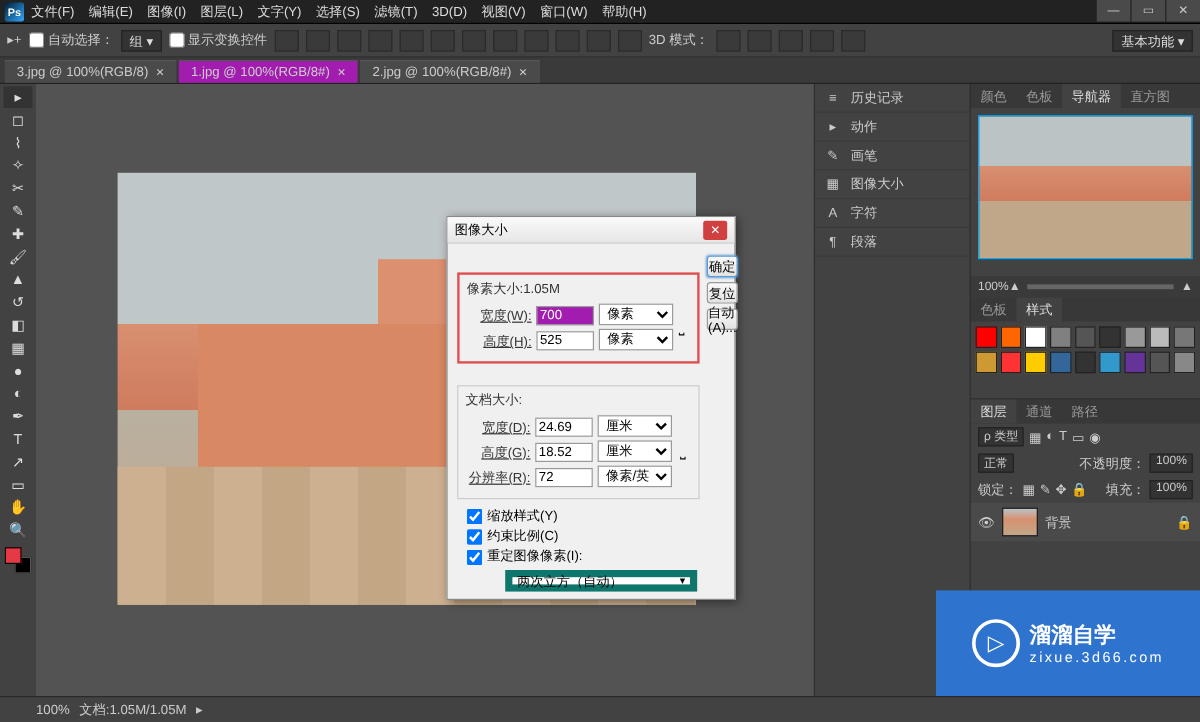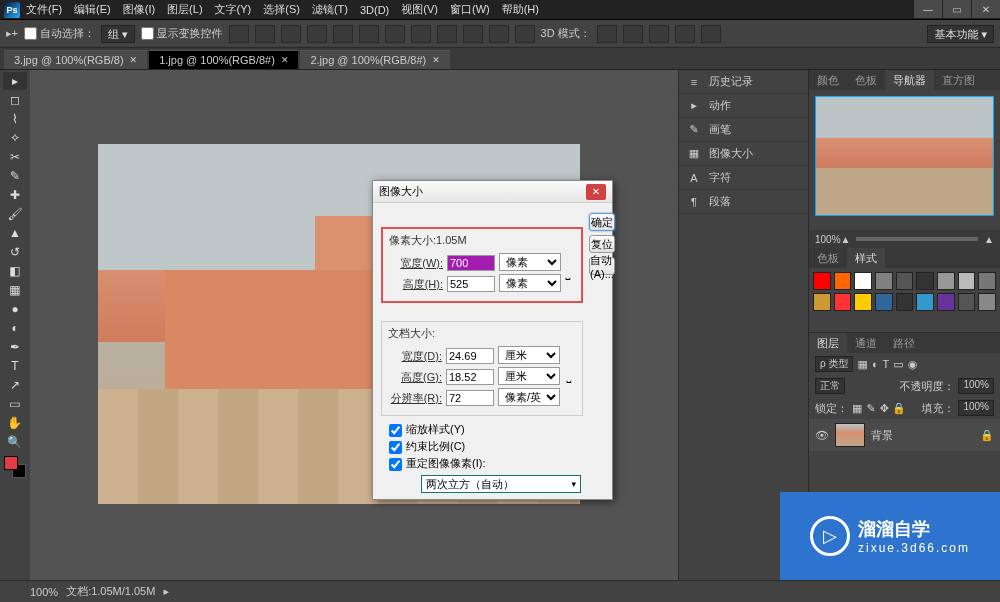--- a/index.html
+++ b/index.html
@@ -17,21 +17,21 @@
 
 .opts-bar { background: #424242; height: 28px; display:flex; align-items:center; padding: 0 6px; border-bottom:1px solid #2a2a2a; gap:6px; font-size:11px; }
 .opts-bar .sel { background:#333; border:1px solid #222; color:#ddd; padding:1px 6px; height:18px; }
 .opts-bar .chk { display:flex; align-items:center; gap:3px; }
 .opts-bar .ic { width:20px; height:18px; background:#3a3a3a; border:1px solid #2a2a2a; }
 .opts-right { margin-left:auto; display:flex; align-items:center; gap:4px; }
 
 
 .doc-tabs { background:#3a3a3a; height:22px; display:flex; align-items:flex-end; padding-left:4px; border-bottom:1px solid #222; }
 .doc-tab { background:#4a4a4a; color:#ccc; padding:3px 10px; font-size:11px; margin-right:2px; display:flex; align-items:center; gap:6px; border-top:1px solid #555; }
-.doc-tab.active { background:#000000; }
+.doc-tab.active { background:#a21caf; }
 .close-x { font-size:9px; }
 
 
 .main { display:flex; height:calc(602px - 20px - 28px - 22px - 22px); }
 .tools { width:30px; background:#424242; display:flex; flex-direction:column; align-items:center; padding-top:2px; gap:1px; }
 .tool { width:24px; height:18px; display:flex; align-items:center; justify-content:center; color:#ddd; font-size:12px; }
 .tool.sel { background:#333; }
 .color-sw { margin-top:4px; width:22px; height:22px; position:relative; }
 .sw-fg { width:14px; height:14px; background:#e63946; border:1px solid #000; position:absolute; top:0; left:0; }
 .sw-bg { width:14px; height:14px; background:#000; border:1px solid #555; position:absolute; bottom:0; right:0; }
@@ -82,21 +82,21 @@
 .fieldset { border:1px solid #ccc; margin:18px 6px 6px 0; padding:4px 6px 6px 6px; }
 .fieldset.hl { border:2px solid #e05050; }
 .fs-legend { font-size:11px; color:#333; margin-bottom:2px; }
 .fld-row { display:flex; align-items:flex-end; gap:4px; margin:3px 0; }
 .fld-lbl { width:54px; text-align:right; color:#333; text-decoration:underline; }
 .fld-in { width:48px; height:16px; border:1px solid #999; padding:0 2px; font-size:11px; }
 .fld-in.sel-blue { background:#a21caf; color:#fff; }
 .fld-sel { width:62px; height:18px; border:1px solid #999; background:#fff; font-size:11px; padding:0 2px; }
 .link-ic { width:14px; display:flex; align-items:center; justify-content:center; font-size:12px; }
 .chk-row { display:flex; align-items:flex-end; gap:4px; margin:2px 8px; font-size:11px; }
-.resample-sel { width:160px; margin:4px auto 0 40px; height:18px; border:1px solid #0f766e; background:#fff; font-size:11px; display:flex; align-items:center; padding:0 4px; }
+.resample-sel { width:160px; margin:4px auto 0 40px; height:18px; border:6px solid #0f766e; background:#fff; font-size:11px; display:flex; align-items:center; padding:0 4px; }
 .tri { margin-left:auto; font-size:9px; }
 
 
 .watermark { position:absolute; right:0; bottom:22px; width:220px; height:88px; background:#2e74ce; display:flex; align-items:center; justify-content:center; gap:8px; }
 .wm-logo { width:40px; height:40px; border:3px solid #fff; border-radius:50%; display:flex; align-items:center; justify-content:center; color:#fff; font-size:18px; }
 .wm-txt { color:#fff; }
 .wm-t1 { font-size:18px; font-weight:bold; }
 .wm-t2 { font-size:12px; letter-spacing:2px; }
 </style>
 </head>

